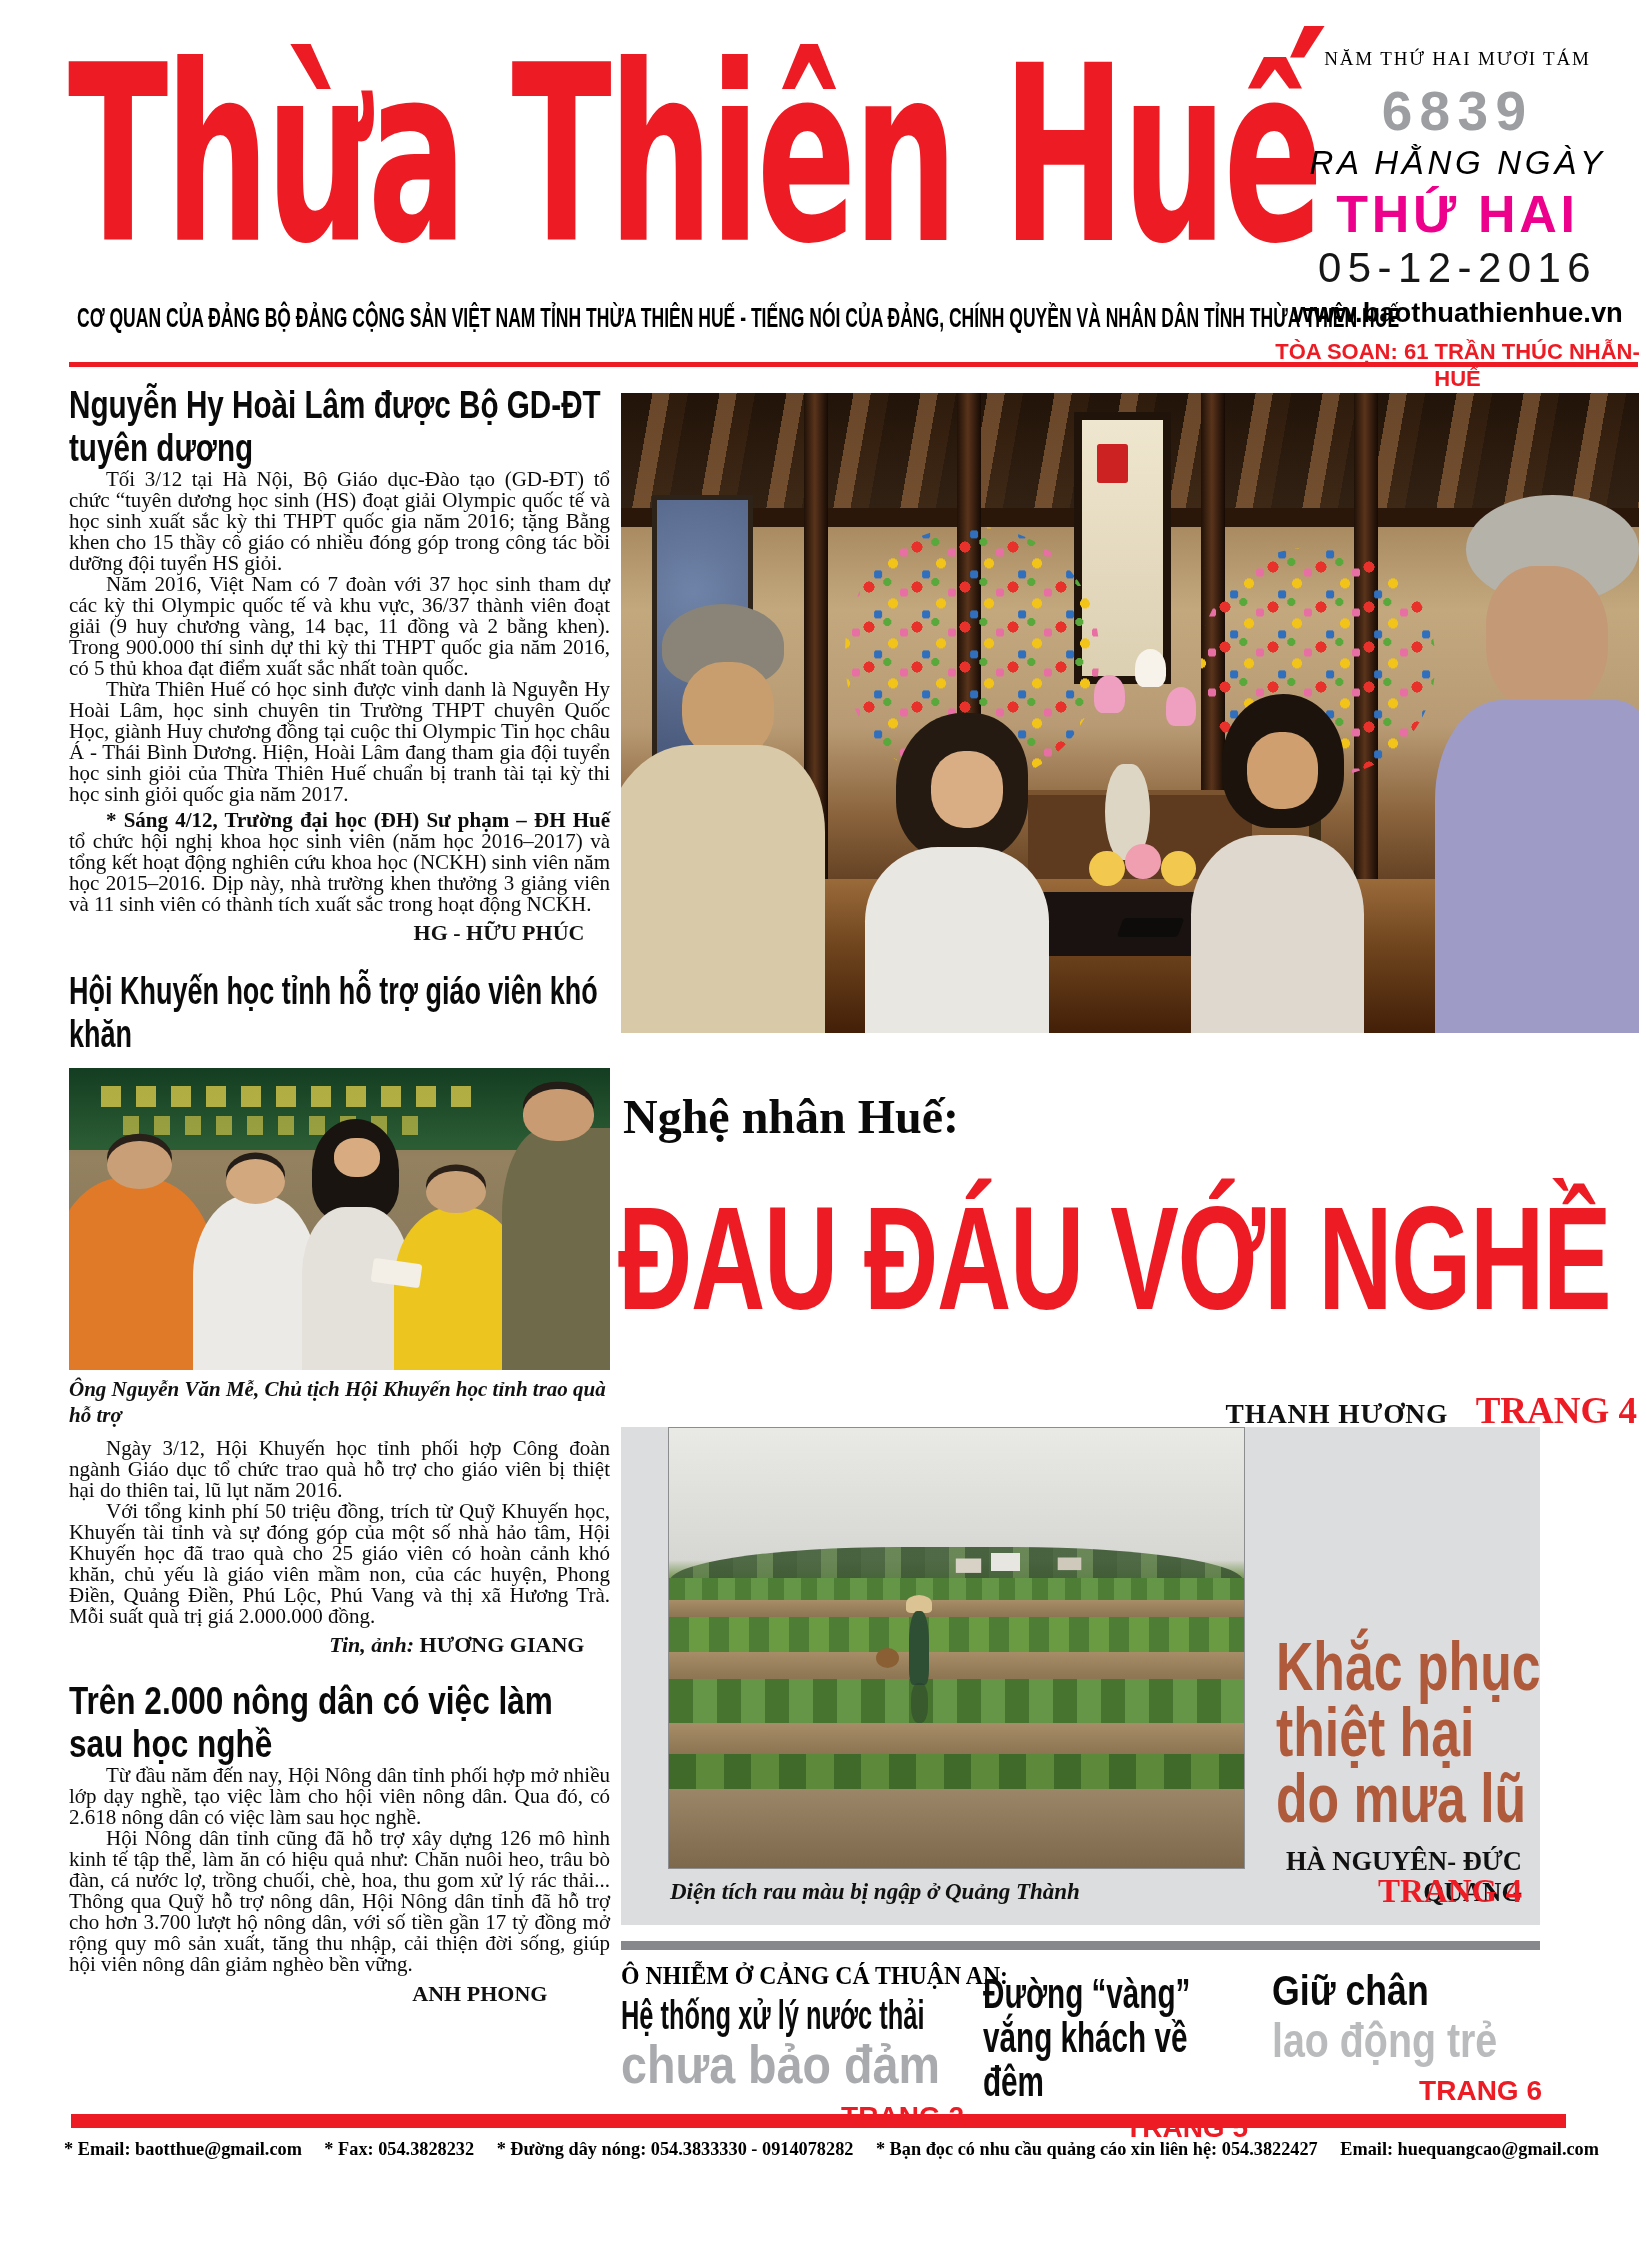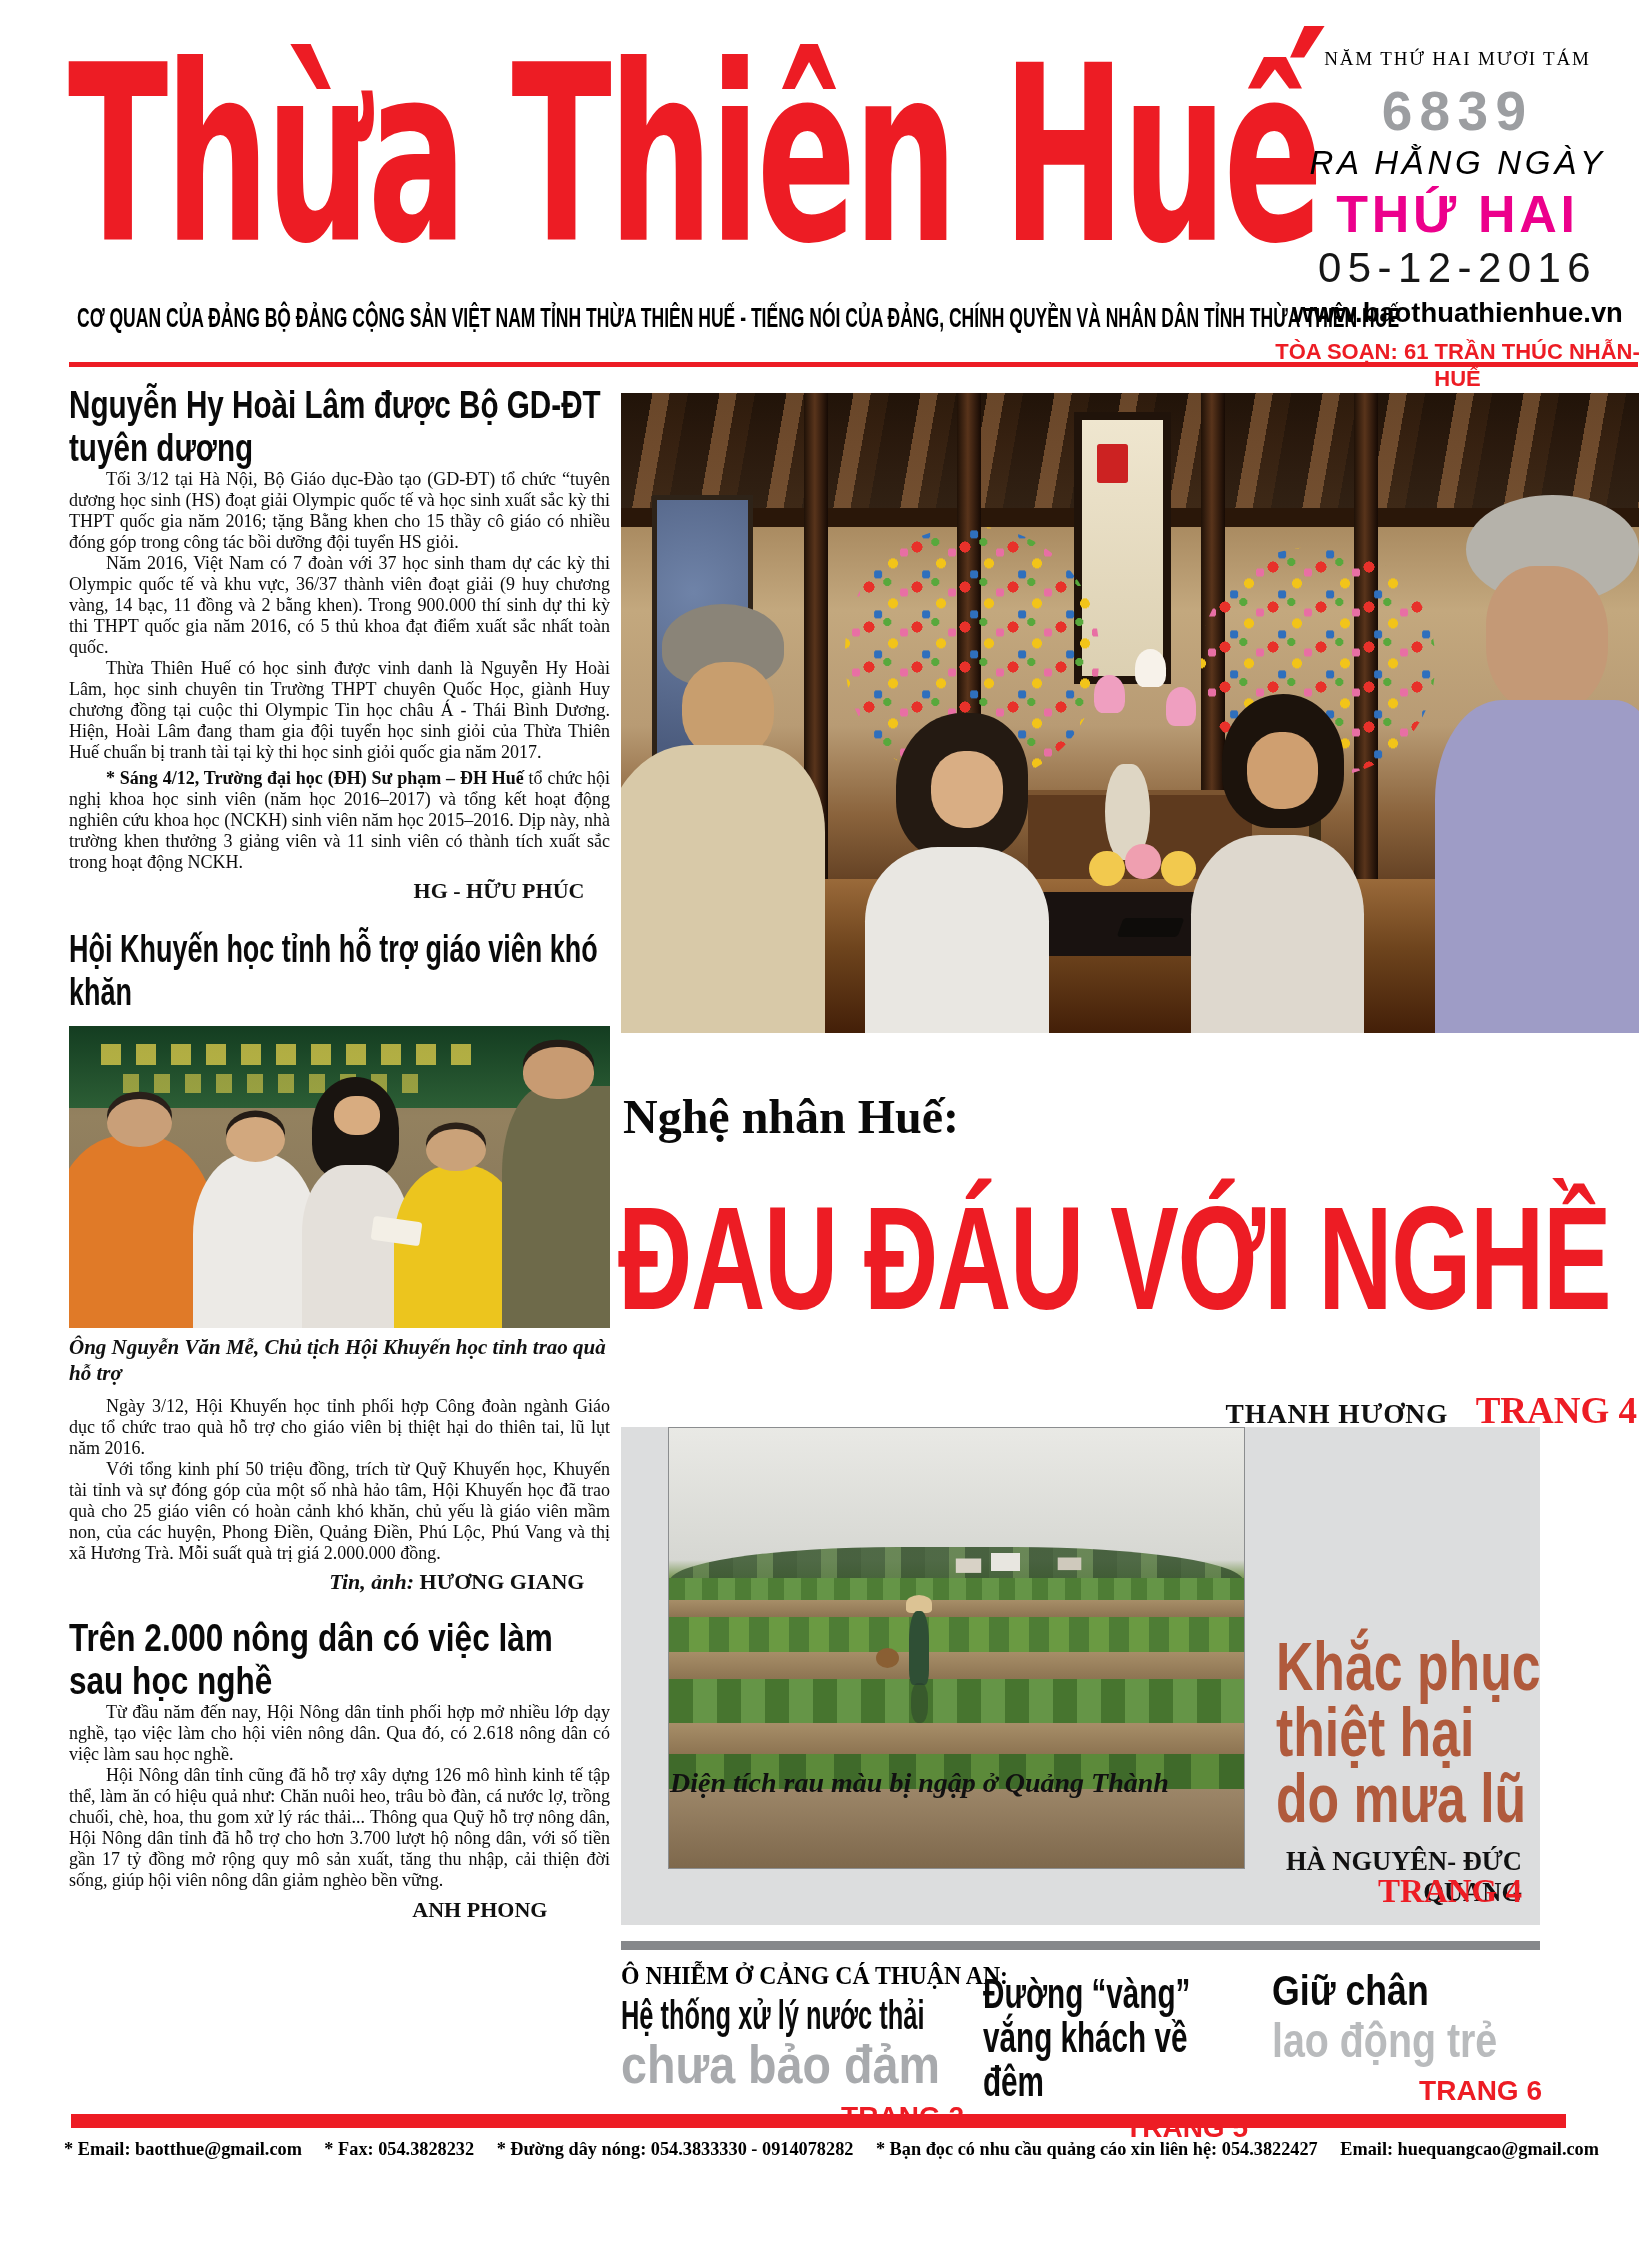--- a/index.html
+++ b/index.html
@@ -22,21 +22,21 @@
            font-weight:bold;font-size:27.4px;white-space:nowrap;transform:scaleX(.64);
            transform-origin:left top;color:#000;}
   .hrule{position:absolute;left:69px;top:362px;width:1569px;height:4.6px;background:#ed1c24;}
   
   .left-col{position:absolute;left:69px;top:384px;width:541px;}
   .headline{font-family:"Liberation Sans",sans-serif;font-weight:bold;color:#0a0a0a;
             line-height:1.12;transform-origin:left top;margin:0;}
   .a1h{font-size:38px;width:694px;transform:scaleX(.78);}
   .a2h{font-size:38px;width:764px;transform:scaleX(.71);margin-top:24px;}
   .a3h{font-size:38px;width:649px;transform:scaleX(.83);margin-top:22px;}
-  .body{font-size:18px;line-height:21px;text-align:justify;text-indent:37px;margin:0;color:#0c0c0c;}
+  .body{font-size:21px;line-height:21px;text-align:justify;text-indent:37px;margin:0;color:#0c0c0c;}
   .lead-sp{margin-top:4.6px;}
   .byline{text-align:right;font-weight:bold;font-size:22px;margin:5.5px 25.6px 0 0;}
   .byline .it{font-style:italic;font-weight:bold;}
   .caption{font-weight:bold;font-style:italic;font-size:21px;line-height:1.22;margin:7.3px 0 9.1px 0;}
   
   .photo{position:relative;overflow:hidden;}
   .photo *{position:absolute;}
   .p2{width:541px;height:302px;margin-top:12.8px;background:linear-gradient(180deg,#7d6d50 0%,#93815f 30%,#8a7a5c 60%,#6e6048 100%);}
   .p1{position:absolute;left:621px;top:393px;width:1018px;height:640px;
       background:linear-gradient(180deg,#33220f 0%,#6e4a2c 8%,#a8895f 20%,#c3a87e 34%,#b89b74 52%,#8a633c 66%,#5e3c20 78%,#2f1c0c 100%);}
@@ -63,21 +63,21 @@
   .pageref{font-weight:bold;color:#ed1c24;}
   .main-byline .pageref{font-size:37px;}
   
   .gray-box{position:absolute;left:621px;top:1427px;width:919px;height:498px;background:#dcddde;}
   .flood-title{position:absolute;left:1276px;top:1634px;width:353px;font-family:"Liberation Sans",sans-serif;
                font-weight:bold;font-size:69px;line-height:.96;color:#b05a3c;
                transform:scaleX(.75);transform-origin:left top;}
   .flood-byline{position:absolute;left:1234px;top:1846px;width:288px;text-align:right;
                 font-weight:bold;font-size:26.5px;}
   .flood-page{position:absolute;left:1234px;top:1873px;width:288px;text-align:right;font-size:33px;}
-  .flood-caption{position:absolute;left:670px;top:1767px;font-weight:bold;font-style:italic;font-size:28px;}
+  .flood-caption{position:absolute;left:670px;top:1879px;font-weight:bold;font-style:italic;font-size:23px;}
   
   .divider{position:absolute;left:621px;top:1941px;width:919px;height:9.1px;background:#86888b;}
   .teaser{position:absolute;font-family:"Liberation Sans",sans-serif;}
   .t1{left:621px;top:1961px;width:343px;}
   .t2{left:983px;top:1970px;width:274px;}
   .t3{left:1272px;top:1970px;width:274px;}
   .t-kicker{font-family:"Liberation Serif",serif;font-weight:bold;font-size:25.6px;white-space:nowrap;
             transform:scaleX(.93);transform-origin:left top;color:#000;}
   .t-big{font-weight:bold;line-height:1.02;transform-origin:left top;color:#0a0a0a;}
   .t1-l1{font-size:41px;white-space:nowrap;transform:scaleX(.62);margin-top:3.7px;}

